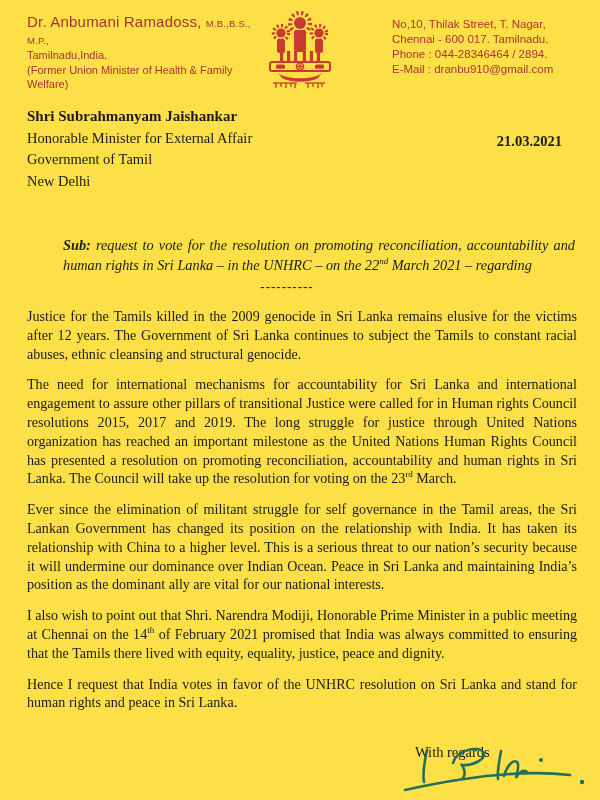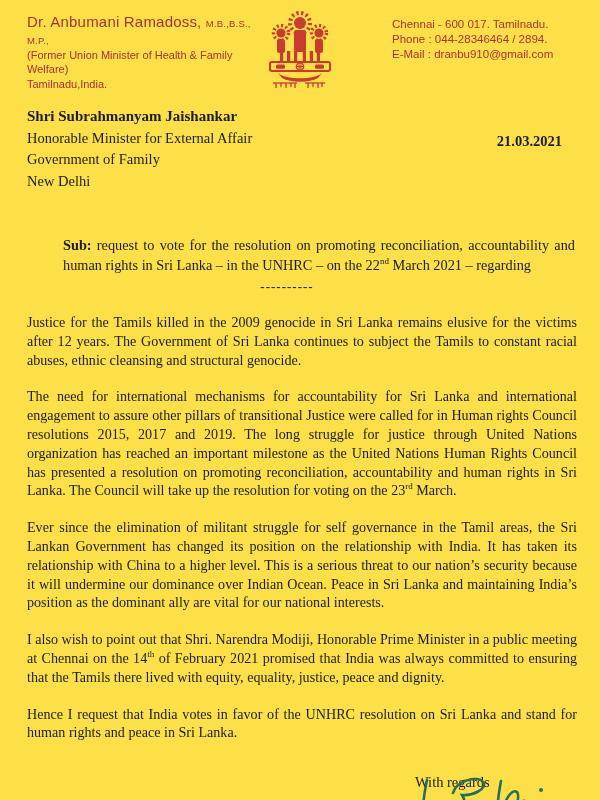--- a/index.html
+++ b/index.html
@@ -18,40 +18,40 @@
   .emblem { position:absolute; left:261px; top:6px; width:78px; height:84px; }
   .hdr-right { position:absolute; left:392px; top:17px; width:188px; color:#ad3236;
                font-family:"Liberation Sans", sans-serif; font-size:11.5px; line-height:15px; }
   .date { position:absolute; right:38px; top:93px; font-weight:bold; font-size:14.5px;margin-top:40px; }
   
   .content { position:absolute; left:27px; right:23px; top:106px; }
   .to-label { font-weight:bold; font-size:15px; margin-bottom:18px; }
   .recipient { font-size:14.5px; line-height:21.5px; margin-bottom:44px; }
   .recipient .r-name { font-weight:bold; font-size:15px; }
   .subject { margin-left:36px; margin-right:2px; font-size:14.3px; line-height:19.5px;
-             text-align:justify; }
+             text-align:justify;font-style:italic; }
   .subject .s-label { font-weight:bold; }
   .divider { text-align:center; font-weight:bold; letter-spacing:1px; font-size:13px;
              margin-top:4px; margin-right:30px; }
-  .para { margin-top:18px; font-size:14.1px; line-height:18.8px; text-align:justify; }
+  .para { margin-top:12px; font-size:14.1px; line-height:18.8px; text-align:justify; }
   sup { font-size:9px; line-height:0; }
   
   .signoff { position:relative; margin-top:16px; height:96px; }
   .regards { position:absolute; left:388px; top:16px; font-size:14.5px; }
   .signature { position:absolute; left:322px; top:10px; width:240px; height:58px; }
 </style>
 </head>
 <body>
 
 <div class="page">
 
   <div class="hdr-left">
     <div class="hdr-name"><span>Dr. Anbumani Ramadoss,</span> <span class="hdr-cred">M.B.,B.S., M.P.,</span></div>
+    <div class="hdr-line">Tamilnadu,India.</div>
     <div class="hdr-line">(Former Union Minister of Health &amp; Family Welfare)</div>
-    <div class="hdr-line">Tamilnadu,India.</div>
   </div>
 
   <div class="emblem" title="सत्यमेव जयते">
     <svg width="78" height="84" viewBox="0 0 78 84">
       <g fill="none" stroke="#c93a31">
 
         <circle cx="39" cy="17" r="10" stroke-width="4" stroke-dasharray="2.2 2.6"></circle>
         <circle cx="20" cy="27" r="7.5" stroke-width="3.4" stroke-dasharray="2 2.4"></circle>
         <circle cx="58" cy="27" r="7.5" stroke-width="3.4" stroke-dasharray="2 2.4"></circle>
       </g>
@@ -95,34 +95,35 @@
         <line x1="34" y1="77" x2="34" y2="82"></line>
         <line x1="47" y1="77" x2="47" y2="82"></line>
           <line x1="52" y1="77" x2="52" y2="81"></line>
         <line x1="57" y1="77" x2="57" y2="82"></line>
           <line x1="61" y1="77" x2="61" y2="81"></line>
       </g>
     </svg>
   </div>
 
   <div class="hdr-right">
+    <div>No,10, Thilak Street, T. Nagar,</div>
     <div>Chennai - 600 017. Tamilnadu.</div>
     <div>Phone : 044-28346464 / 2894.</div>
     <div>E-Mail : dranbu910@gmail.com</div>
   </div>
 
   <div class="date">21.03.2021</div>
 
   <div class="content">
 
 
     <div class="recipient">
       <div class="r-name">Shri Subrahmanyam Jaishankar</div>
       <div>Honorable Minister for External Affair</div>
-      <div>Government of Family</div>
+      <div>Government of Tamil</div>
       <div>New Delhi</div>
     </div>
 
     <div class="subject"><span class="s-label">Sub:</span><span> request to vote for the resolution on promoting reconciliation, accountability and human rights in Sri Lanka – in the UNHRC – on the 22</span><sup>nd</sup><span> March 2021 – regarding</span></div>
 
     <div class="divider">----------</div>
 
     <p class="para">Justice for the Tamils killed in the 2009 genocide in Sri Lanka remains elusive for the victims after 12 years. The Government of Sri Lanka continues to subject the Tamils to constant racial abuses, ethnic cleansing and structural genocide.</p>
 
     <p class="para"><span>The need for international mechanisms for accountability for Sri Lanka and international engagement to assure other pillars of transitional Justice were called for in Human rights Council resolutions 2015, 2017 and 2019. The long struggle for justice through United Nations organization has reached an important milestone as the United Nations Human Rights Council has presented a resolution on promoting reconciliation, accountability and human rights in Sri Lanka. The Council will take up the resolution for voting on the 23</span><sup>rd</sup><span> March.</span></p>

